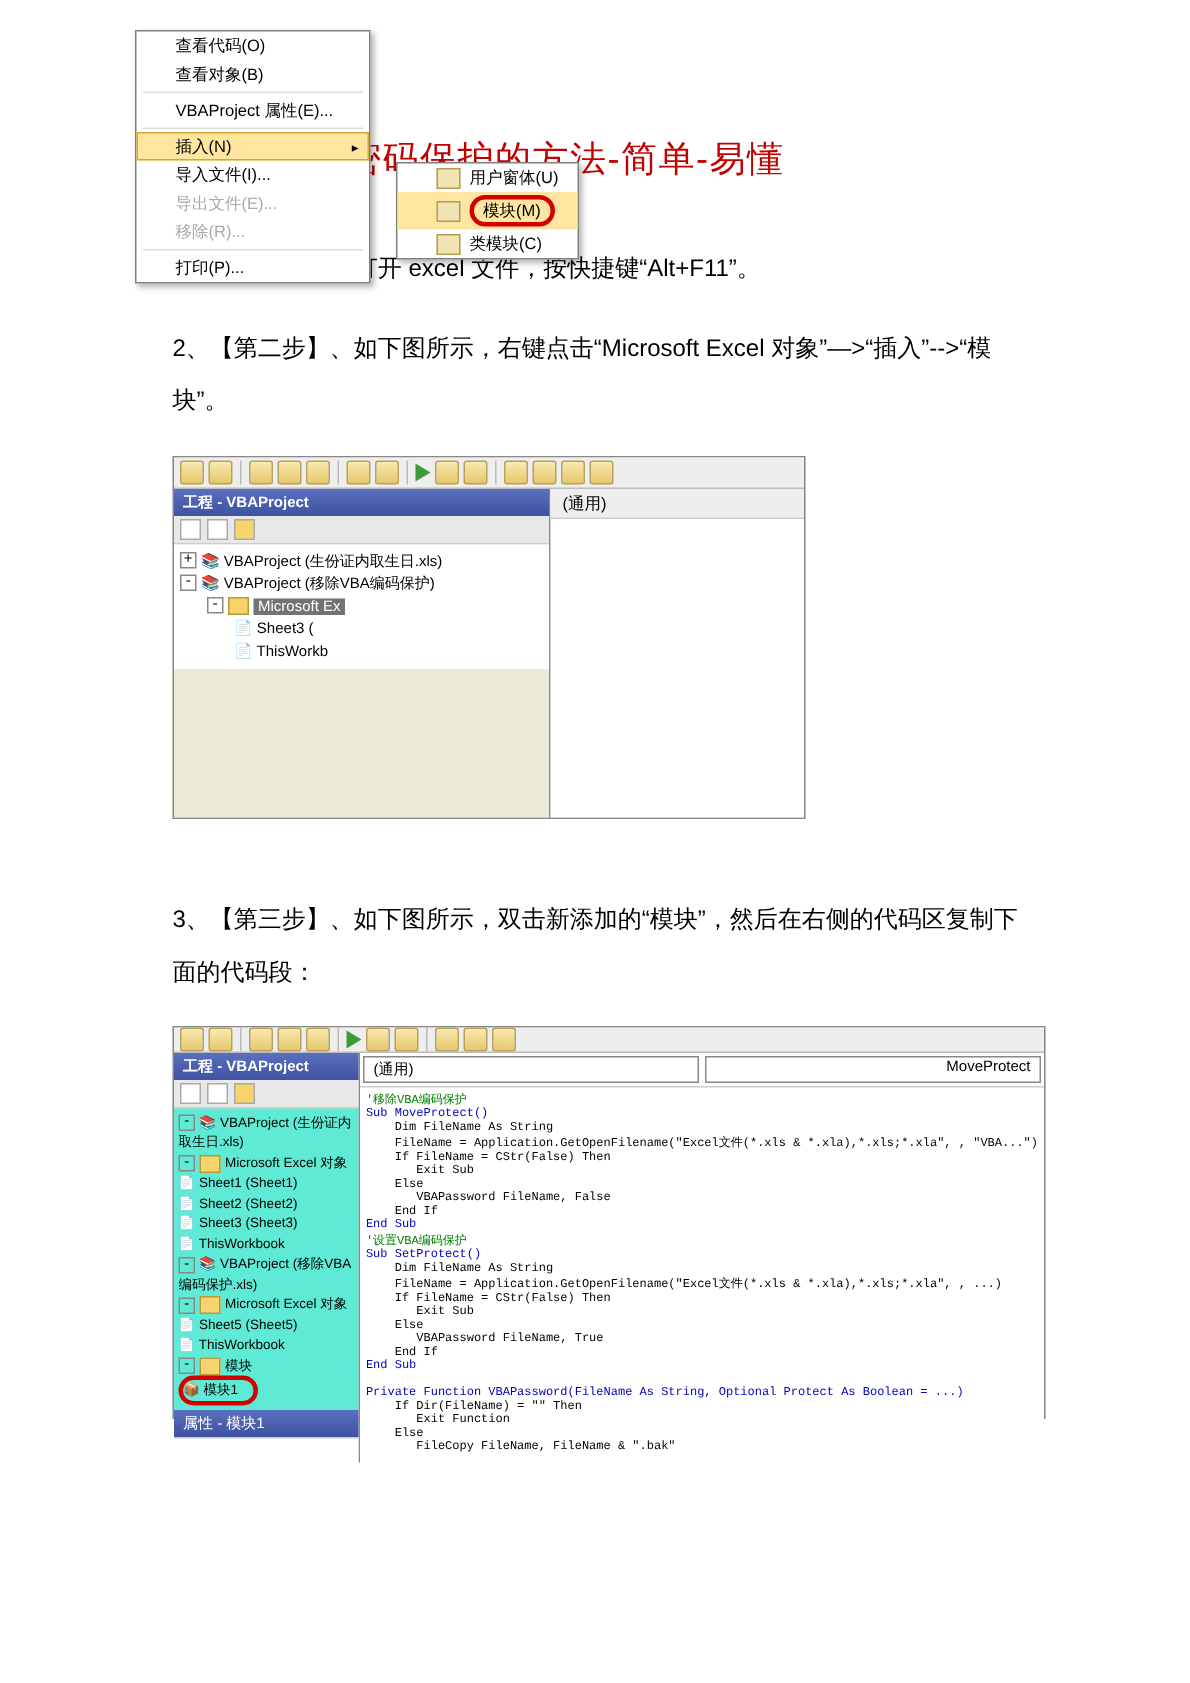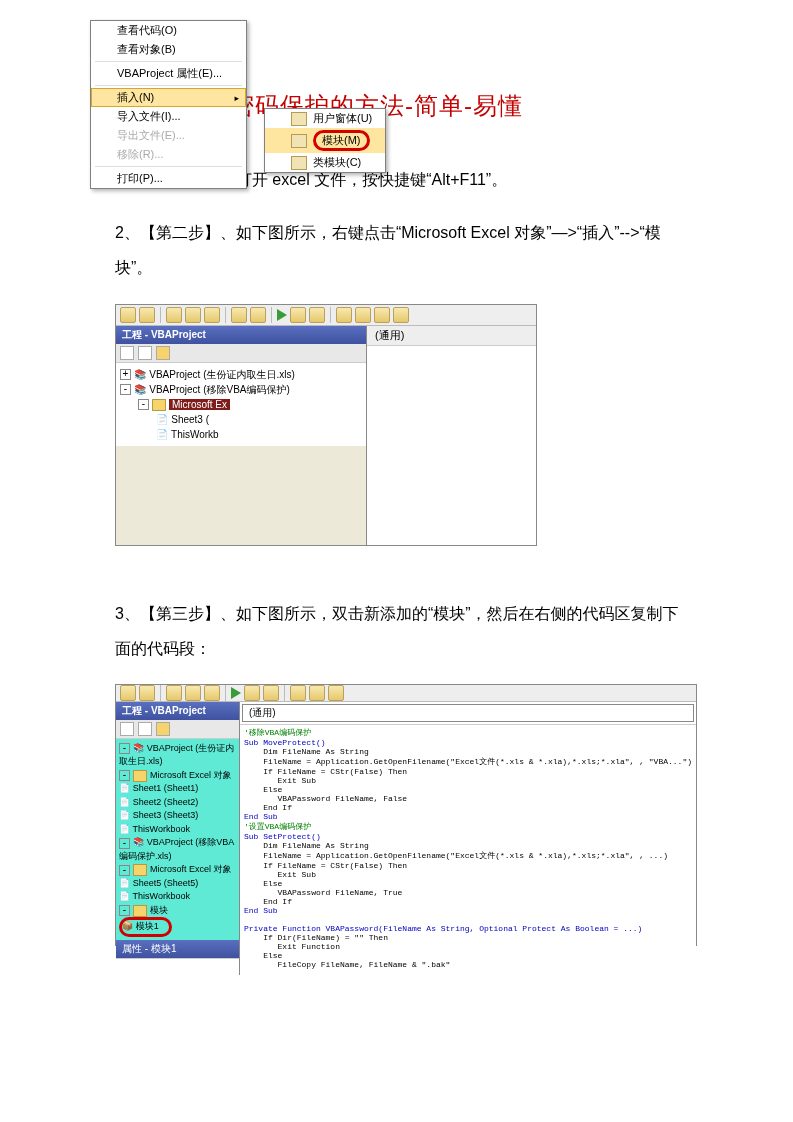--- a/index.html
+++ b/index.html
@@ -65,21 +65,21 @@
     border-bottom:1px solid #ccc;
     display:flex; gap:4px;
   }
   .minib {width:12px;height:12px;background:#fff;border:1px solid #aaa;}
   .tree {
     background:#fff;
     padding:4px 4px;
     font-size:10px;
     line-height:1.5;
   }
-  .tree .hl {background:#7f1d1d;color:#fff;padding:0 3px;margin-top:21px;}
+  .tree .hl {background:#737373;color:#fff;padding:0 3px;margin-top:21px;}
   .tree .ind1{padding-left:18px;}
   .tree .ind2{padding-left:36px;}
   .ebox{display:inline-block;width:9px;height:9px;border:1px solid #888;line-height:7px;text-align:center;font-size:10px;margin-right:3px;vertical-align:middle;}
   .fold{display:inline-block;width:12px;height:10px;background:#f6d36b;border:1px solid #b89a3a;margin-right:3px;vertical-align:middle;}
   .context {
     background:#fff;border:1px solid #808080;
     font-size:11px;
     box-shadow:2px 2px 4px rgba(0,0,0,.3);
   }
   .mi{display:flex;align-items:center;padding:2px 8px 2px 26px;position:relative;}
@@ -247,20 +247,21 @@
           <div class="ind2">📄 <span>ThisWorkbook</span></div>
           <div class="ind1"><span class="ebox">-</span><span class="fold"></span><span>模块</span></div>
           <div class="ind2"><span class="circled">📦 <span>模块1</span></span></div>
         </div>
         <div class="bot2">属性 - 模块1</div>
         <div style="background:#fff;flex:0 0 16px;border-top:1px solid #ccc;"></div>
       </div>
       <div class="rp2">
         <div class="rtop">
           <div class="combo">(通用)</div>
+          <div class="combo" style="text-align:right">MoveProtect</div>
         </div>
         <div class="code"><span class="g">'移除VBA编码保护</span>
 <span class="b">Sub MoveProtect()</span>
 <span>    Dim FileName As String</span>
 <span>    FileName = Application.GetOpenFilename("Excel文件(*.xls &amp; *.xla),*.xls;*.xla", , "VBA...")</span>
 <span>    If FileName = CStr(False) Then</span>
 <span>       Exit Sub</span>
 <span>    Else</span>
 <span>       VBAPassword FileName, False</span>
 <span>    End If</span>

